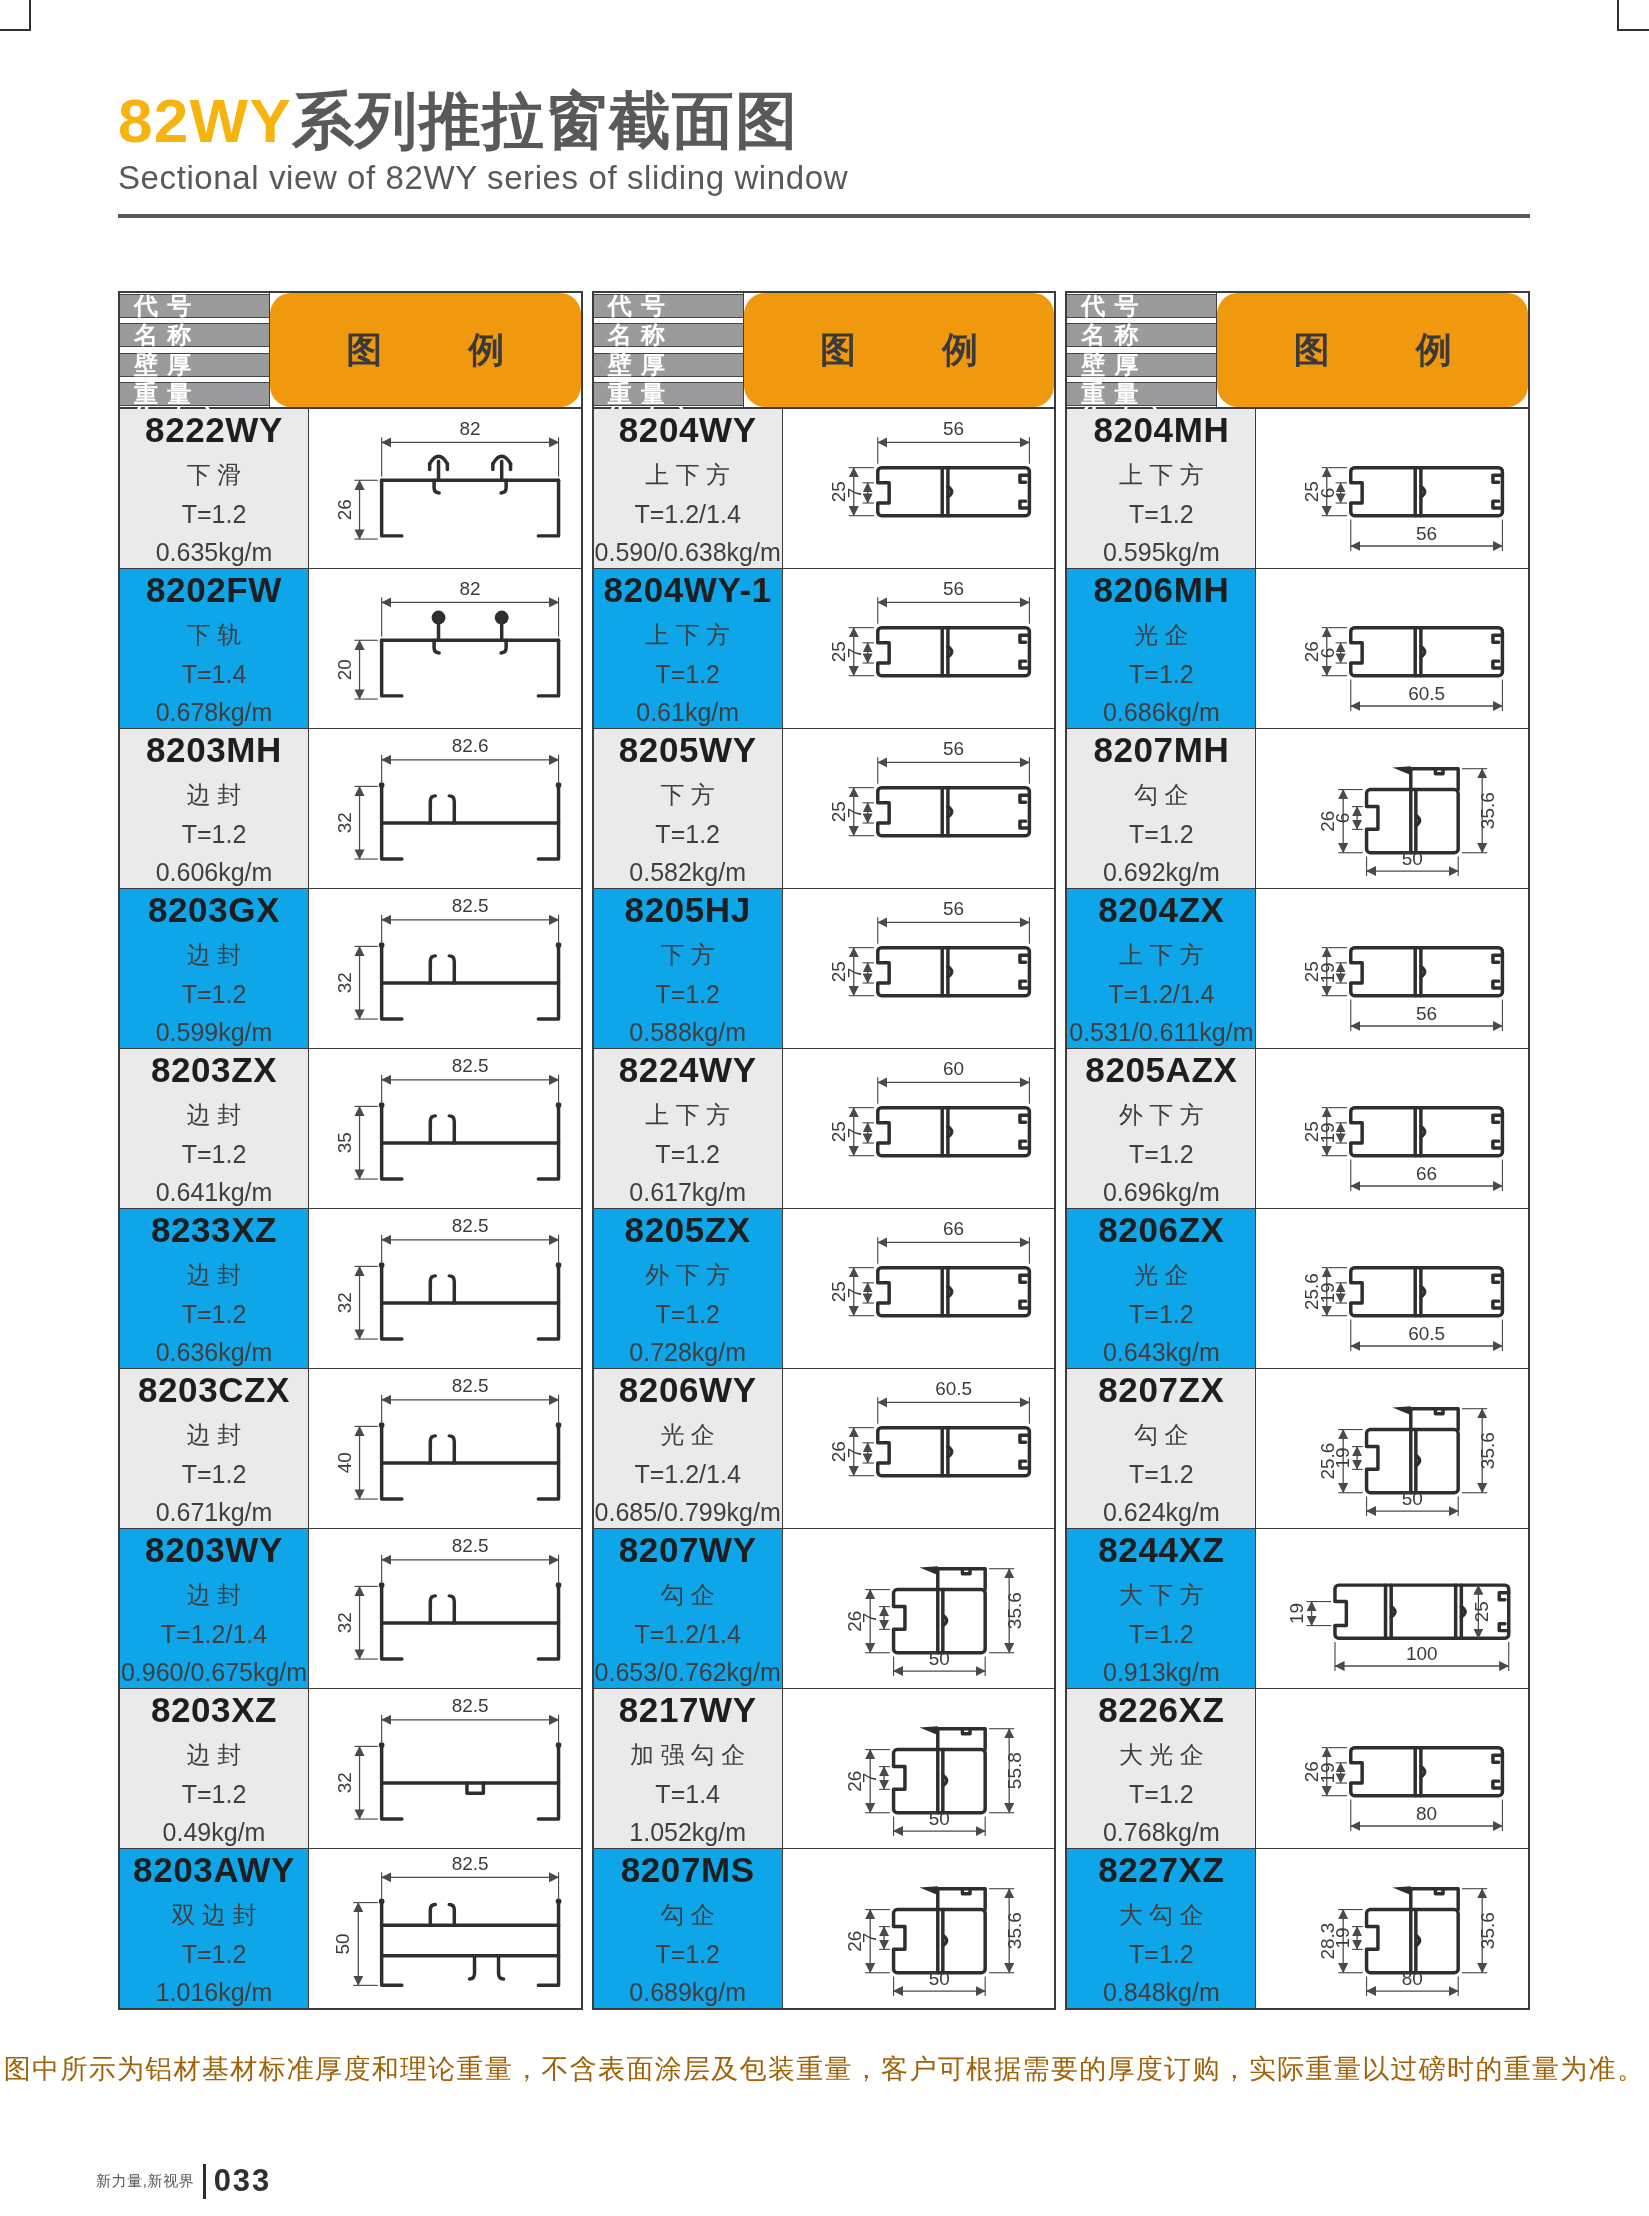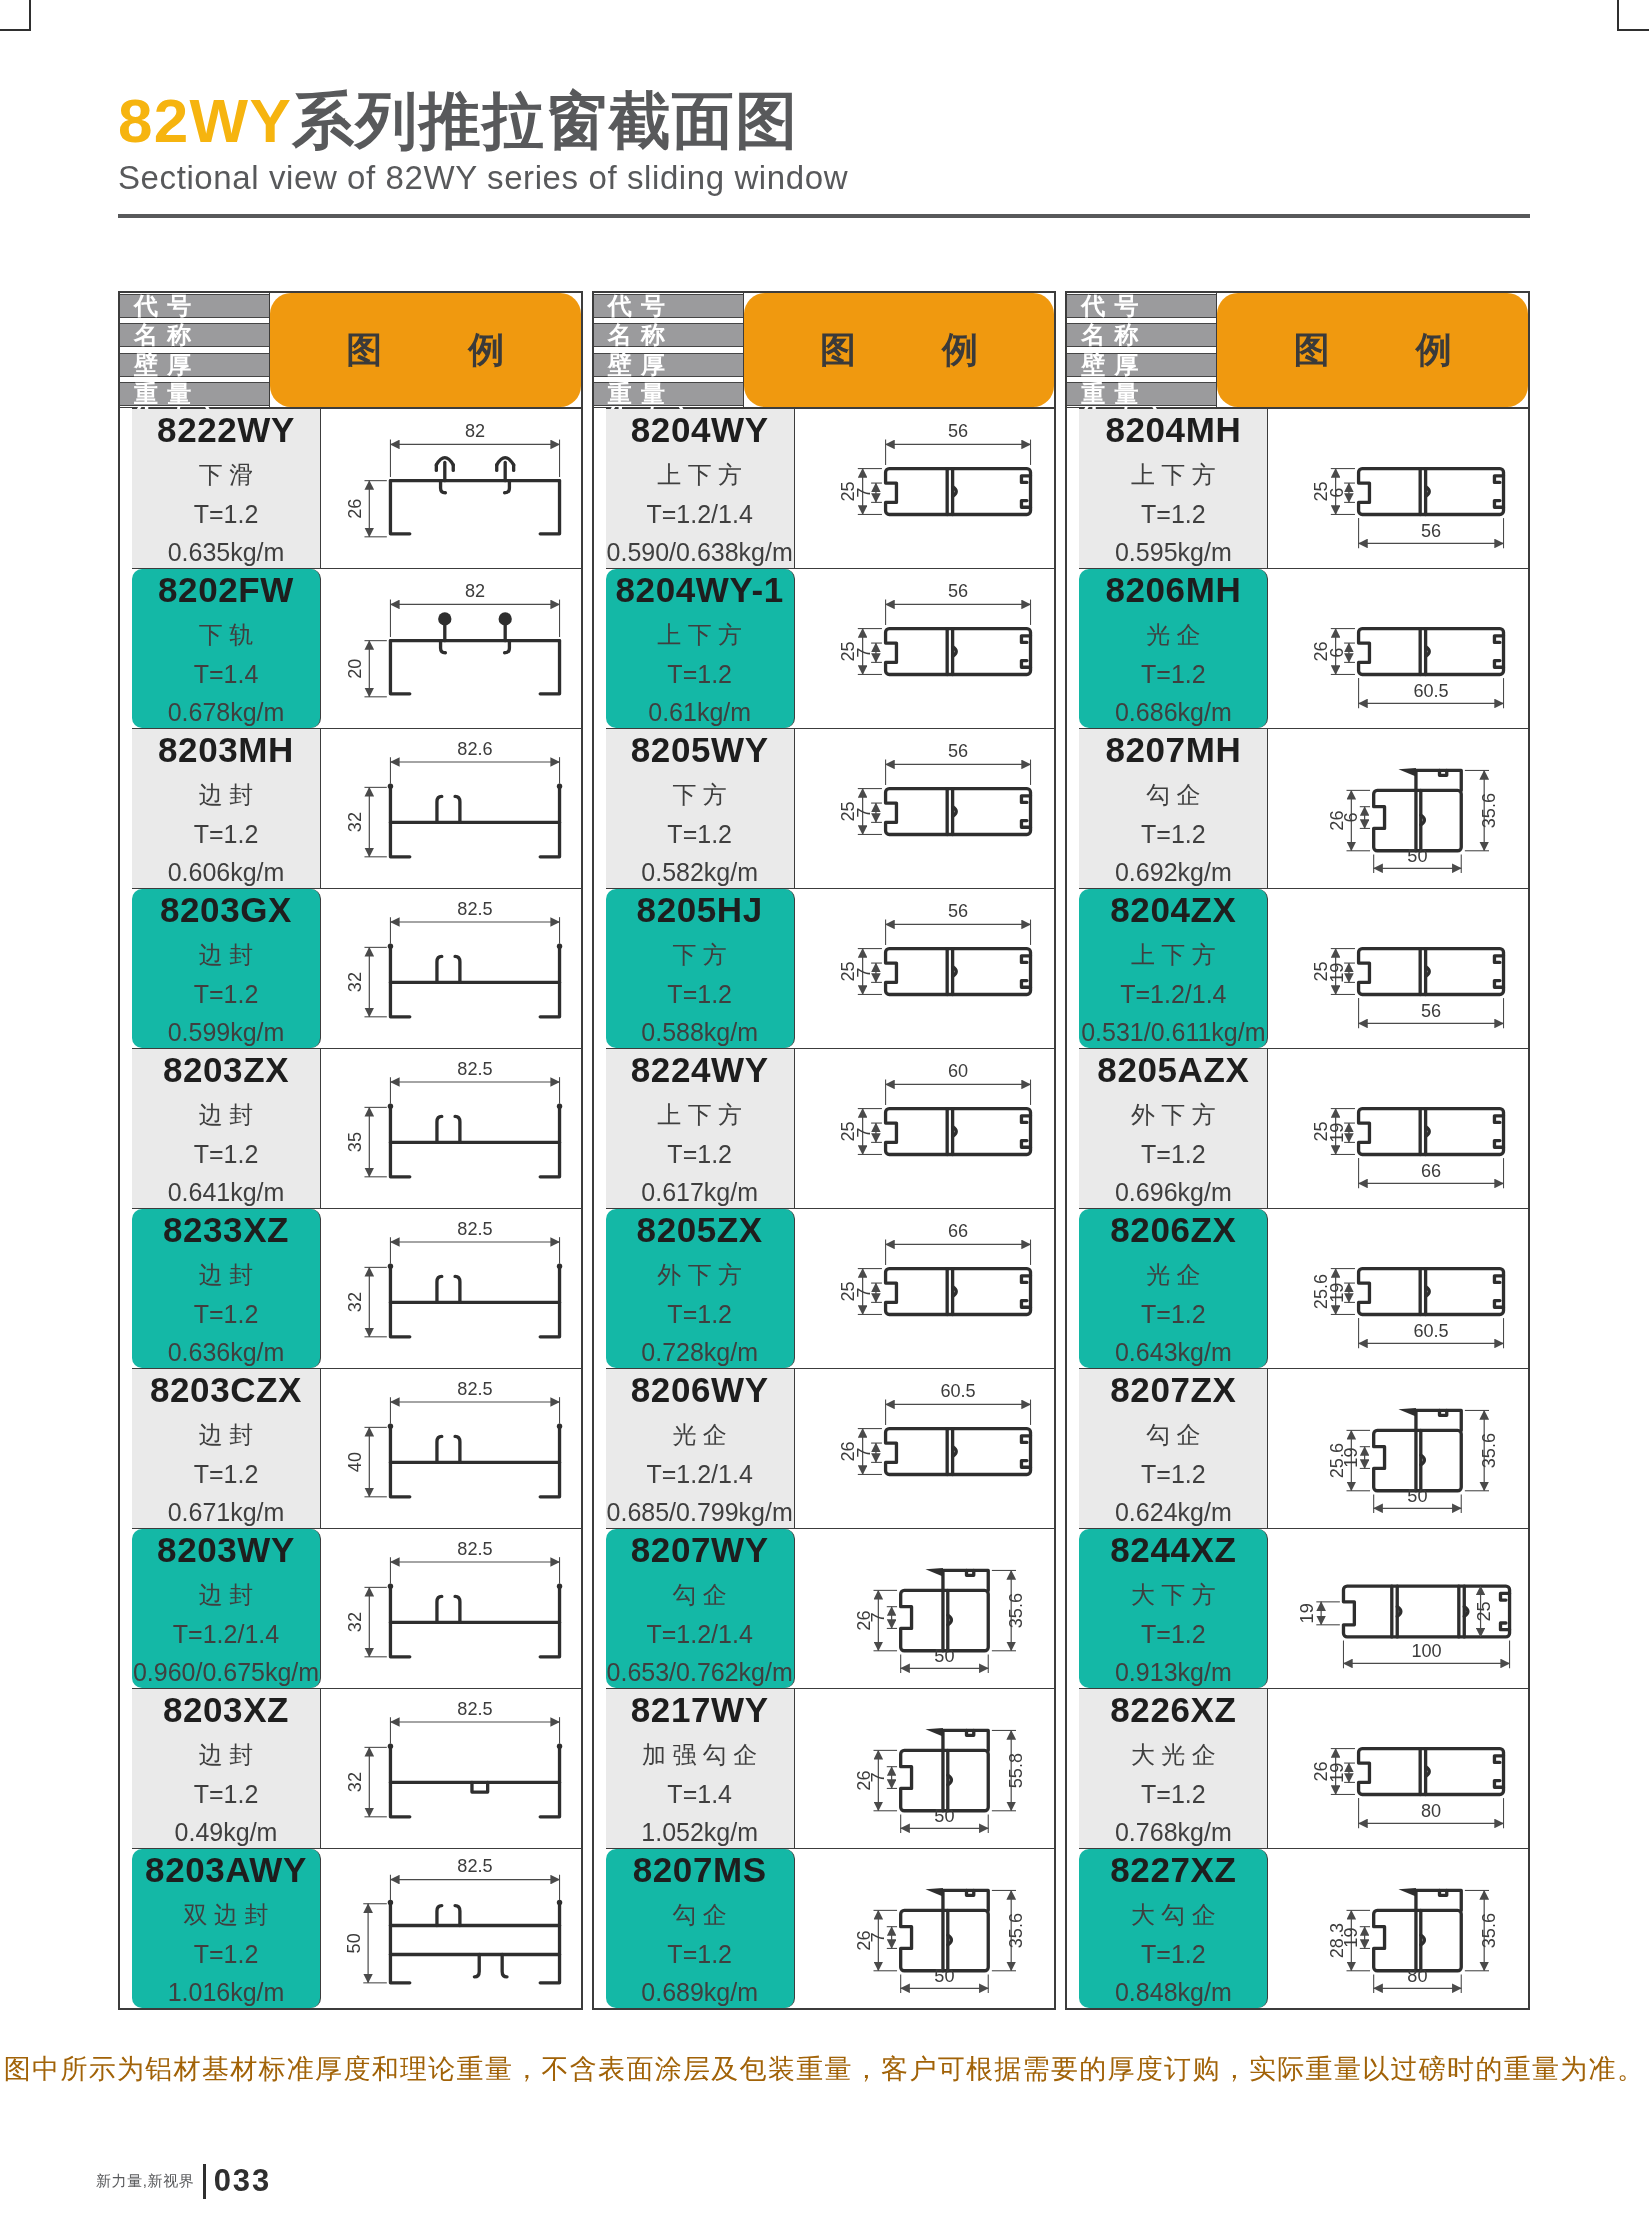--- a/index.html
+++ b/index.html
@@ -17,26 +17,26 @@
   
   .catalog{position:absolute;left:118px;top:291px;width:1412px;display:flex;gap:9px;}
   .group{flex:1;border:2.6px solid #3c3c3c;background:#fff;}
   .ghead{display:flex;height:115px;border-bottom:1.9px solid #3c3c3c;}
   .gbars{width:150px;display:flex;flex-direction:column;justify-content:space-between;
          padding:1.3px 0;background:#fff;border-right:1.9px solid #3c3c3c;}
   .gbar{height:24px;background:#9b9b9d;border-top:1.3px solid #454545;border-bottom:1.3px solid #454545;
         color:#fff;font-weight:bold;font-size:24px;line-height:22px;padding-left:14px;letter-spacing:1.3px;}
   .glegend{flex:1;background:#f0990f;display:flex;align-items:center;justify-content:center;
            font-size:36px;font-weight:bold;color:#3a3a3a;letter-spacing:38px;text-indent:38px;border-radius:21px;}
-  .row{display:flex;height:160px;border-top:1.9px solid #3c3c3c;margin-left:12px;}
+  .row{display:flex;height:160px;border-top:1.9px solid #3c3c3c;}
   .row:first-of-type{border-top:none;}
   .info{width:189px;border-right:1.9px solid #3c3c3c;display:flex;flex-direction:column;
         align-items:center;justify-content:center;text-align:center;gap:9px;}
   .bg-g{background:#eaeaea;}
-  .bg-y{background:#14b8a6;border-radius:10px;}
+  .bg-y{background:#0ea5e9;}
   .code{font-size:35px;font-weight:bold;color:#1e1e1e;letter-spacing:0.6px;}
   .cname{font-size:24px;color:#3f3f3f;letter-spacing:6.4px;text-indent:6.4px;}
   .spec,.weight{font-size:25px;color:#3f3f3f;}
   .diag{flex:1;background:#fff;display:flex;align-items:center;justify-content:center;}
   .dsvg{width:100%;height:100%;}
   .prof{stroke:#2e2e2e;stroke-width:5.5;fill:none;stroke-linecap:round;stroke-linejoin:round;}
   .proff{fill:#2e2e2e;stroke:none;}
   .dim{stroke:#4a4a4a;stroke-width:2;fill:none;}
   .ext{stroke:#4a4a4a;stroke-width:1.8;}
   .dlabel{font-family:"Liberation Sans",sans-serif;font-size:30px;fill:#3c3c3c;}

